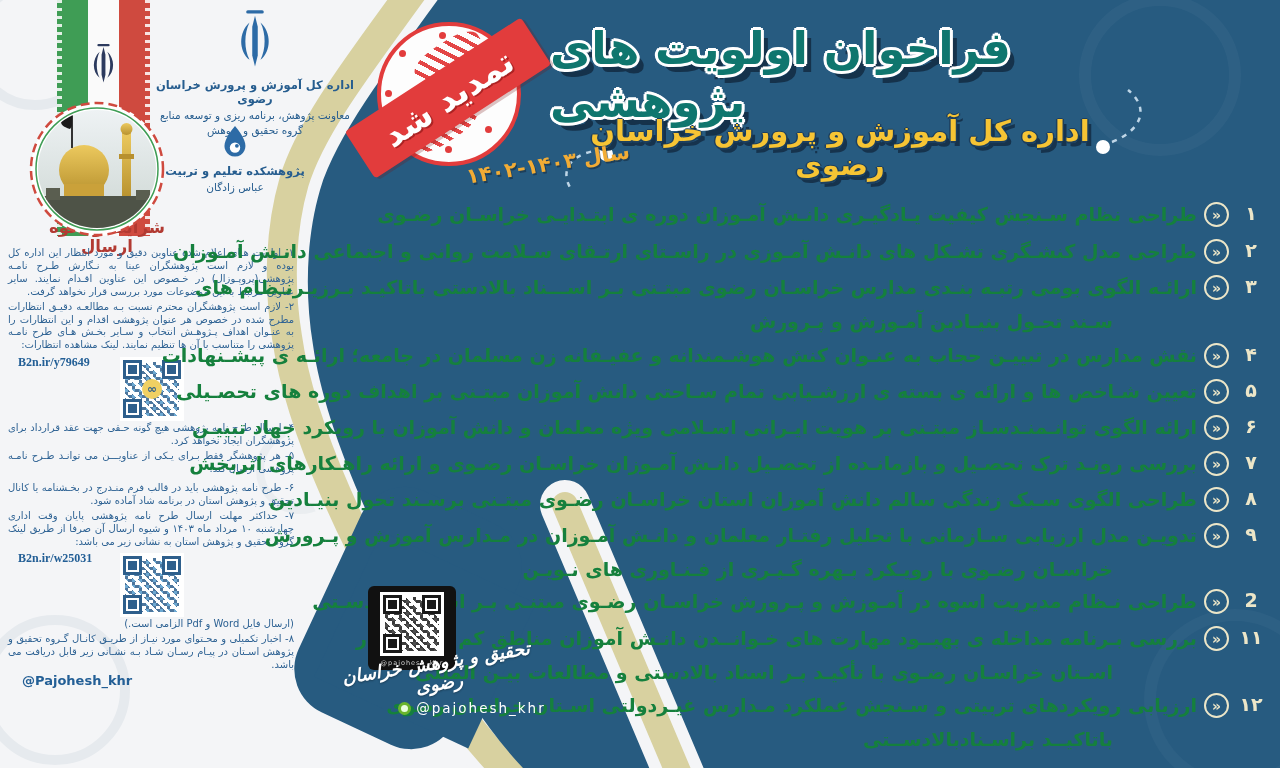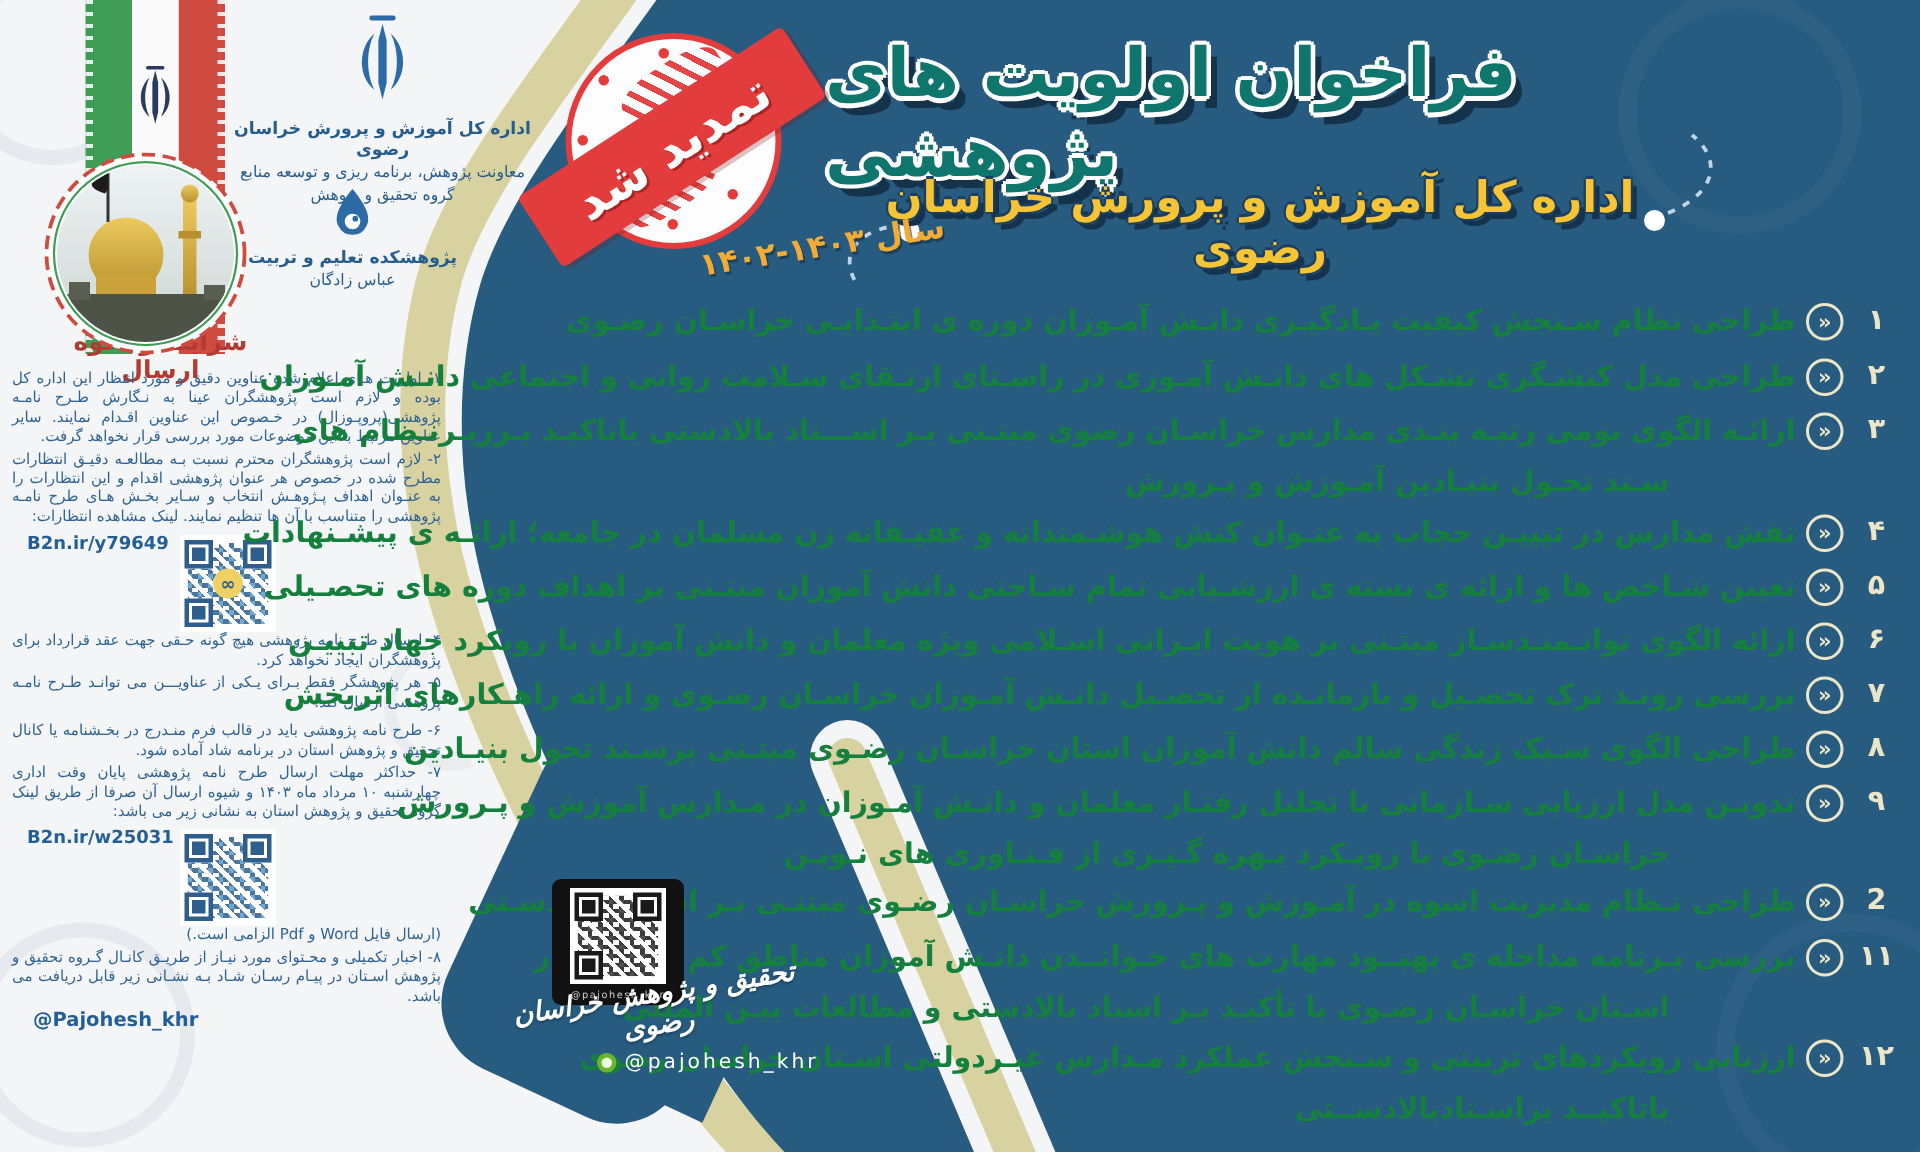--- a/index.html
+++ b/index.html
@@ -54,21 +54,21 @@
   .orgs{z-index:1;text-align:center;color:#265d8f;}
   .org-l1{font-size:11.5px;font-weight:700;}
   .org-l2{font-size:10.5px;font-weight:400;margin-top:3px;}
   .sideheading{left:22px;top:218px;width:170px;text-align:center;font-size:16.5px;font-weight:700;
     color:#b23a32;z-index:1;}
   .sidebody{left:8px;top:247px;width:286px;z-index:1;color:#2f6394;font-size:10px;line-height:12.9px;
     text-align:justify;}
   .sidebody p{margin:0 0 2px 0;}
   .sidebody .gap{margin-top:6px;}
   .linkrow{position:relative;height:68px;direction:ltr;}
-  .linkrow .lnk{position:absolute;left:10px;top:2px;font-size:12px;font-weight:700;color:#235f96;direction:ltr;}
+  .linkrow .lnk{position:absolute;left:10px;top:2px;font-size:12px;font-weight:700;color:#235f96;direction:ltr;font-family:Liberation Serif, serif;}
   .linkrow .qr{position:absolute;left:112px;top:3px;}
   .handle{font-size:13px;font-weight:700;color:#235f96;direction:ltr;text-align:left;margin:3px 0 0 14px;}
 
   
   .qr{position:relative;background:#fff;border:2px solid #fff;overflow:hidden;}
   .qr .px{position:absolute;inset:3px;
     background-image:repeating-linear-gradient(0deg,var(--qc) 0 3px,transparent 3px 6px),
       repeating-linear-gradient(90deg,var(--qc) 0 3px,transparent 3px 7px);
     background-blend-mode:screen;opacity:.85;
     -webkit-mask:repeating-linear-gradient(45deg,#000 0 5px,transparent 5px 8px);

